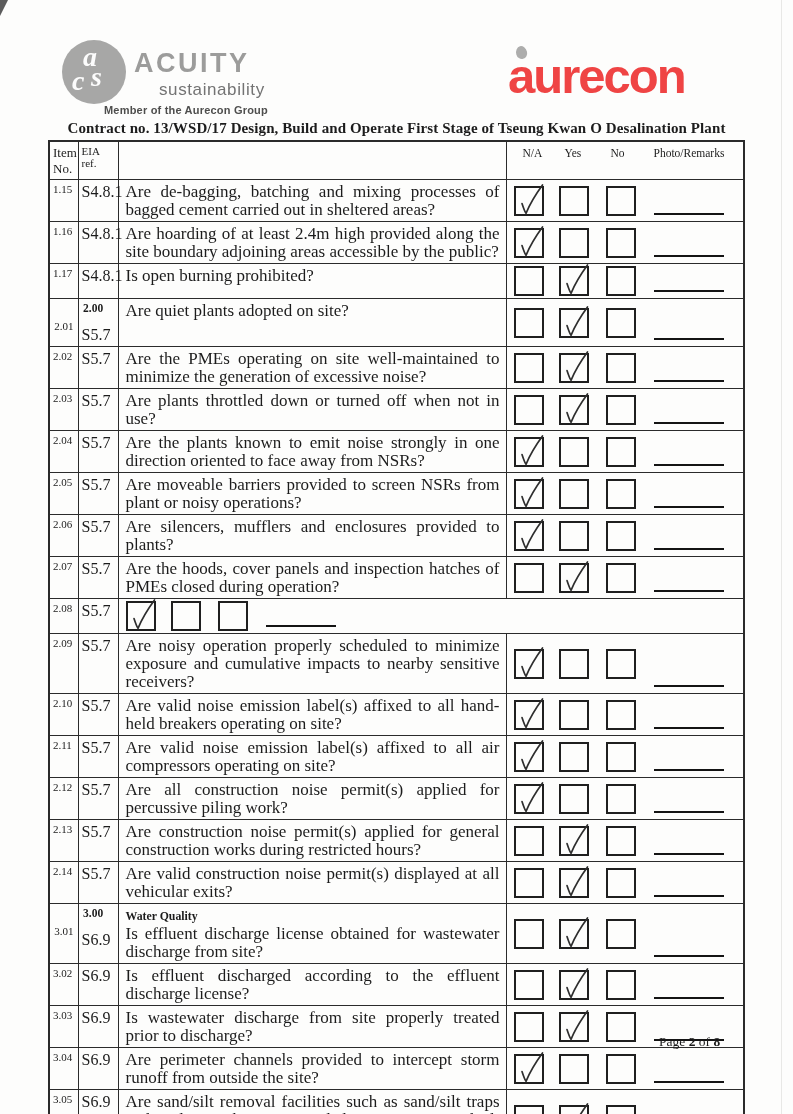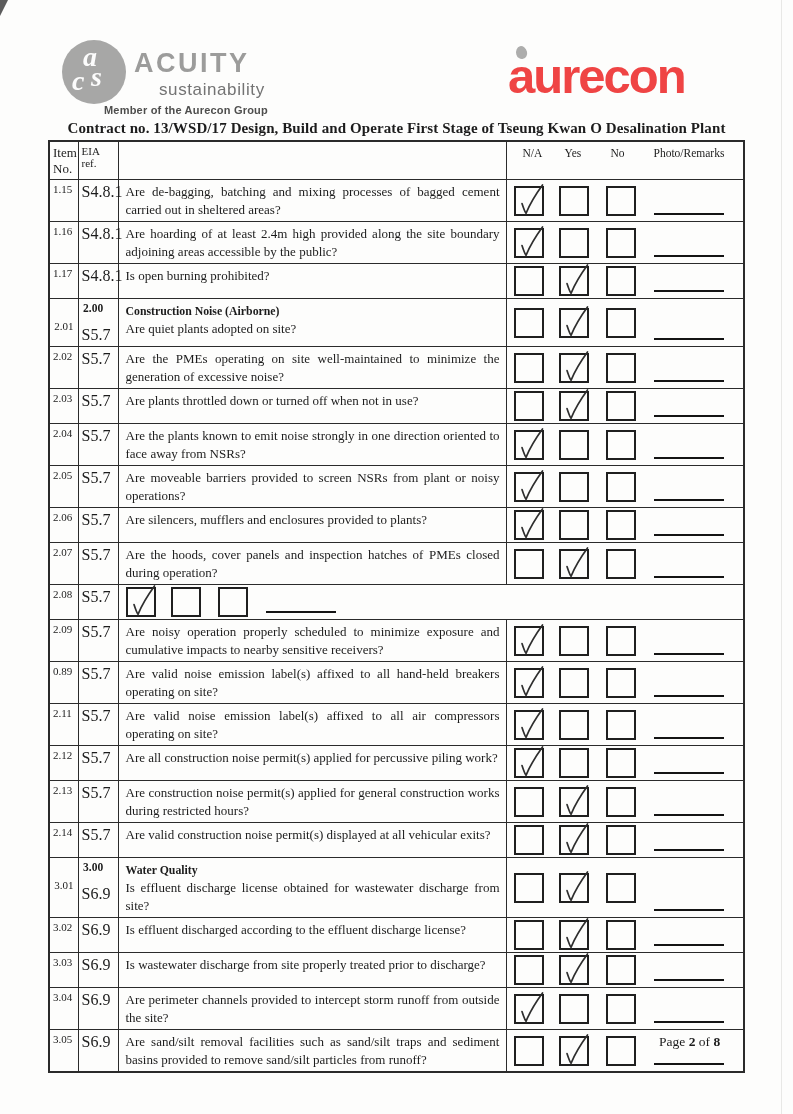--- a/index.html
+++ b/index.html
@@ -62,21 +62,21 @@
   .h-na    { left:16px; }
   .h-yes   { left:58px; }
   .h-no    { left:104px;text-align:right; }
   .h-photo { left:147px; }
 
   .sec-num  { font-weight:bold; font-size:11.5px;margin-left:30px; }
   .item-num { font-size:11px; }
   .has-section .item-num { margin-top:6px;text-align:center; }
   .has-section .eia-ref  { margin-top:24px; }
   .sec-title { font-weight:bold; font-size:11.8px; line-height:18px; }
-  .q-text { font-size:13px; line-height:18px; text-align:justify; }
+  .q-text { font-size:17px; line-height:18px; text-align:justify; }
 
   .box { position:absolute; top:50%; transform:translateY(-50%); width:26px; height:26px;
          border:2px solid #1f1f1f; background:transparent; }
   .box-na  { left:7px; }
   .box-yes { left:52px; }
   .box-no  { left:99px; }
   .remark-line { position:absolute; left:147px; width:70px; bottom:6px; height:0;
                  border-bottom:2px solid #141414; }
   .tick { position:absolute; left:0; top:0; width:100%; height:100%; overflow:visible; }
   .tick path { stroke:#2e2e2e; stroke-width:1.7; fill:none; stroke-linecap:round; }
@@ -197,21 +197,20 @@
   </div>
         <div class="trow has-section">
     <div class="cell c-item">
       <div class="sec-num">2.00</div>
       <div class="item-num">2.01</div>
     </div>
     <div class="cell c-eia">
       <div class="eia-ref">S5.7</div>
     </div>
     <div class="cell c-q">
-      <div class="sec-title">Construction Noise (Airborne)</div>
       <div class="q-text">Are quiet plants adopted on site?</div>
     </div>
     <div class="cell c-ans">
       <span class="box box-na"></span>
       <span class="box box-yes checked">
               <svg class="tick" viewBox="0 0 26 26" aria-hidden="true">
                 <path d="M6 15.5 C7.3 19.5 9 24 10 25.3 C12 20.5 18.5 8 26.5 -3"></path>
               </svg>
             </span>
       <span class="box box-no"></span>
@@ -394,21 +393,21 @@
               </svg>
             </span>
       <span class="box box-yes"></span>
       <span class="box box-no"></span>
       <span class="remark-line"></span>
     </div>
   </div>
         <div class="trow">
     <div class="cell c-item">
 
-      <div class="item-num">0.89</div>
+      <div class="item-num">2.10</div>
     </div>
     <div class="cell c-eia">
       <div class="eia-ref">S5.7</div>
     </div>
     <div class="cell c-q">
 
       <div class="q-text">Are valid noise emission label(s) affixed to all hand-held breakers operating on site?</div>
     </div>
     <div class="cell c-ans">
       <span class="box box-na checked">

